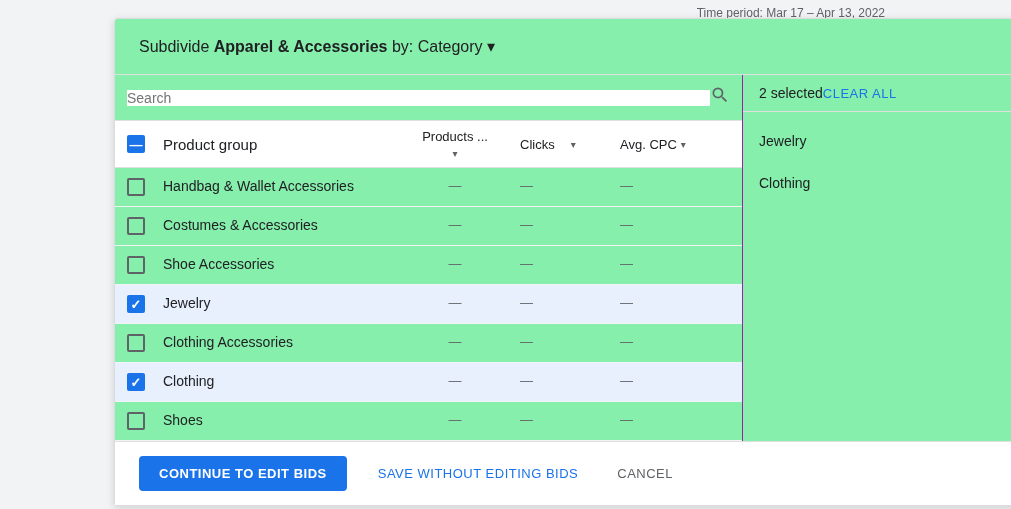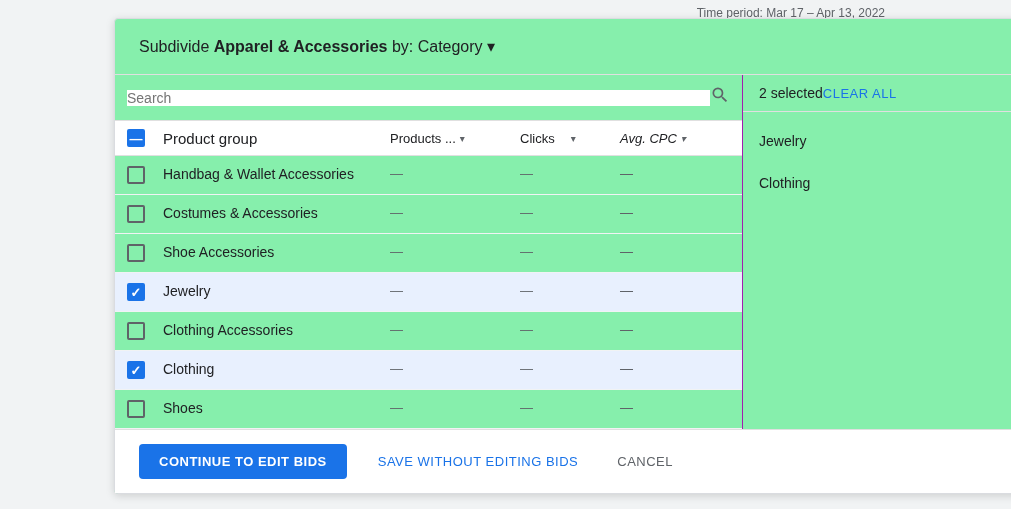--- a/index.html
+++ b/index.html
@@ -67,23 +67,23 @@
     .table-header {
       display: flex;
       align-items: center;
       padding: 8px 12px;
       border-bottom: 1px solid #e0e0e0;
       background: #fff;
     }
 
     .col-checkbox { width: 36px; }
     .col-group { flex: 1; font-size: 15px; color: #202124; font-weight: 500; }
-    .col-products { width: 130px; font-size: 13px; color: #202124; font-weight: 500; display: flex; align-items: center; gap: 4px; }
+    .col-products { width: 130px; font-size: 13px; color: #202124; font-weight: 500; display: flex; align-items: center; gap: 4px; flex-direction: column; }
     .col-clicks { width: 100px; font-size: 13px; color: #202124; font-weight: 500; display: flex; align-items: center; gap: 16px; }
-    .col-cpc { width: 110px; font-size: 13px; color: #202124; font-weight: 500; display: flex; align-items: center; gap: 4px; font-style: italic; }
+    .col-cpc { width: 110px; font-size: 13px; color: #202124; font-weight: 500; display: flex; align-items: center; gap: 4px; }
 
     .table-rows { overflow-y: auto; flex: 1; }
 
     .table-row {
       display: flex;
       align-items: flex-start;
       padding: 10px 12px;
       border-bottom: 1px solid #f1f3f4;
       cursor: pointer;
     }

